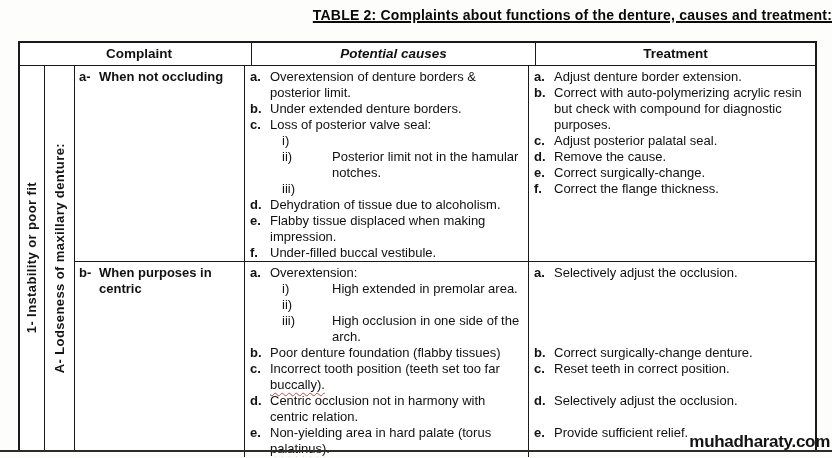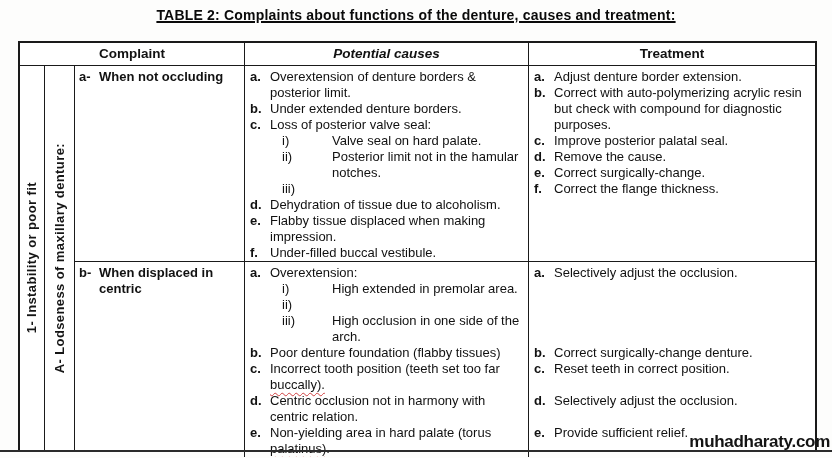--- a/index.html
+++ b/index.html
@@ -3,30 +3,30 @@
 <meta charset="utf-8">
 <style>
   html,body{margin:0;padding:0;}
   body{
     width:832px;height:458px;position:relative;overflow:hidden;
     background:#fdfdfc;color:#111;
     font-family:"Liberation Sans","DejaVu Sans",sans-serif;
     font-size:13px;line-height:16px;
   }
   .doc-title{
-    position:absolute;top:7px;left:0;width:832px;text-align:center;
+    position:absolute;top:7px;left:0;width:832px;text-align:right;
     font-weight:bold;font-size:14px;letter-spacing:0.2px;
     text-decoration:underline;text-decoration-thickness:1.5px;color:#0a0a0a;
   }
   .tbl{
     position:absolute;left:18px;top:41px;width:799px;height:411px;
     border:2px solid #1a1a1a;box-sizing:border-box;
     display:flex;flex-direction:column;background:#fff;
   }
-  .hdr-row{display:flex;flex:0 0 22px;border-bottom:1.5px solid #1a1a1a;}
+  .hdr-row{display:flex;flex:0 0 22px;border-bottom:1.5px solid #1a1a1a;padding-left:7px;}
   .hdr-cell{
     font-weight:bold;font-size:13.5px;text-align:center;line-height:21px;
     box-sizing:border-box;border-right:1px solid #1a1a1a;
   }
   .hdr-complaint{flex:0 0 225px;}
   .hdr-causes{flex:0 0 284px;font-style:italic;}
   .hdr-treatment{flex:1;border-right:none;}
   .tbl-body{display:flex;flex:1;min-height:0;}
   .vcol{
     box-sizing:border-box;border-right:1px solid #1a1a1a;
@@ -106,21 +106,20 @@
             <div class="item">
               <span class="item-lbl">b.</span>
               <span class="item-txt">Under extended denture borders.</span>
             </div>
             <div class="item">
               <span class="item-lbl">c.</span>
               <span class="item-txt">Loss of posterior valve seal:</span>
             </div>
             <div class="item sub">
               <span class="item-lbl">i)</span>
-              <span class="item-txt">Valve seal on hard palate.</span>
             </div>
             <div class="item sub">
               <span class="item-lbl">ii)</span>
               <span class="item-txt">Posterior limit not in the hamular notches.</span>
             </div>
             <div class="item sub">
               <span class="item-lbl">iii)</span>
             </div>
             <div class="item">
               <span class="item-lbl">d.</span>
@@ -139,42 +138,42 @@
             <div class="item">
               <span class="item-lbl">a.</span>
               <span class="item-txt">Adjust denture border extension.</span>
             </div>
             <div class="item">
               <span class="item-lbl">b.</span>
               <span class="item-txt">Correct with auto-polymerizing acrylic resin but check with compound for diagnostic purposes.</span>
             </div>
             <div class="item">
               <span class="item-lbl">c.</span>
-              <span class="item-txt">Improve posterior palatal seal.</span>
+              <span class="item-txt">Adjust posterior palatal seal.</span>
             </div>
             <div class="item">
               <span class="item-lbl">d.</span>
               <span class="item-txt">Remove the cause.</span>
             </div>
             <div class="item">
               <span class="item-lbl">e.</span>
               <span class="item-txt">Correct surgically-change.</span>
             </div>
             <div class="item">
               <span class="item-lbl">f.</span>
               <span class="item-txt">Correct the flange thickness.</span>
             </div>
           </div>
       </div>
 
       <div class="trow trow-b">
         <div class="cell cell-complaint">
           <div class="complaint-line">
             <span class="complaint-lbl">b-</span>
-            <span class="complaint-txt">When displaced in centric</span>
+            <span class="complaint-txt">When purposes in centric</span>
           </div>
         </div>
         <div class="cell cell-causes">
             <div class="item">
               <span class="item-lbl">a.</span>
               <span class="item-txt">Overextension:</span>
             </div>
             <div class="item sub">
               <span class="item-lbl">i)</span>
               <span class="item-txt">High extended in premolar area.</span>

